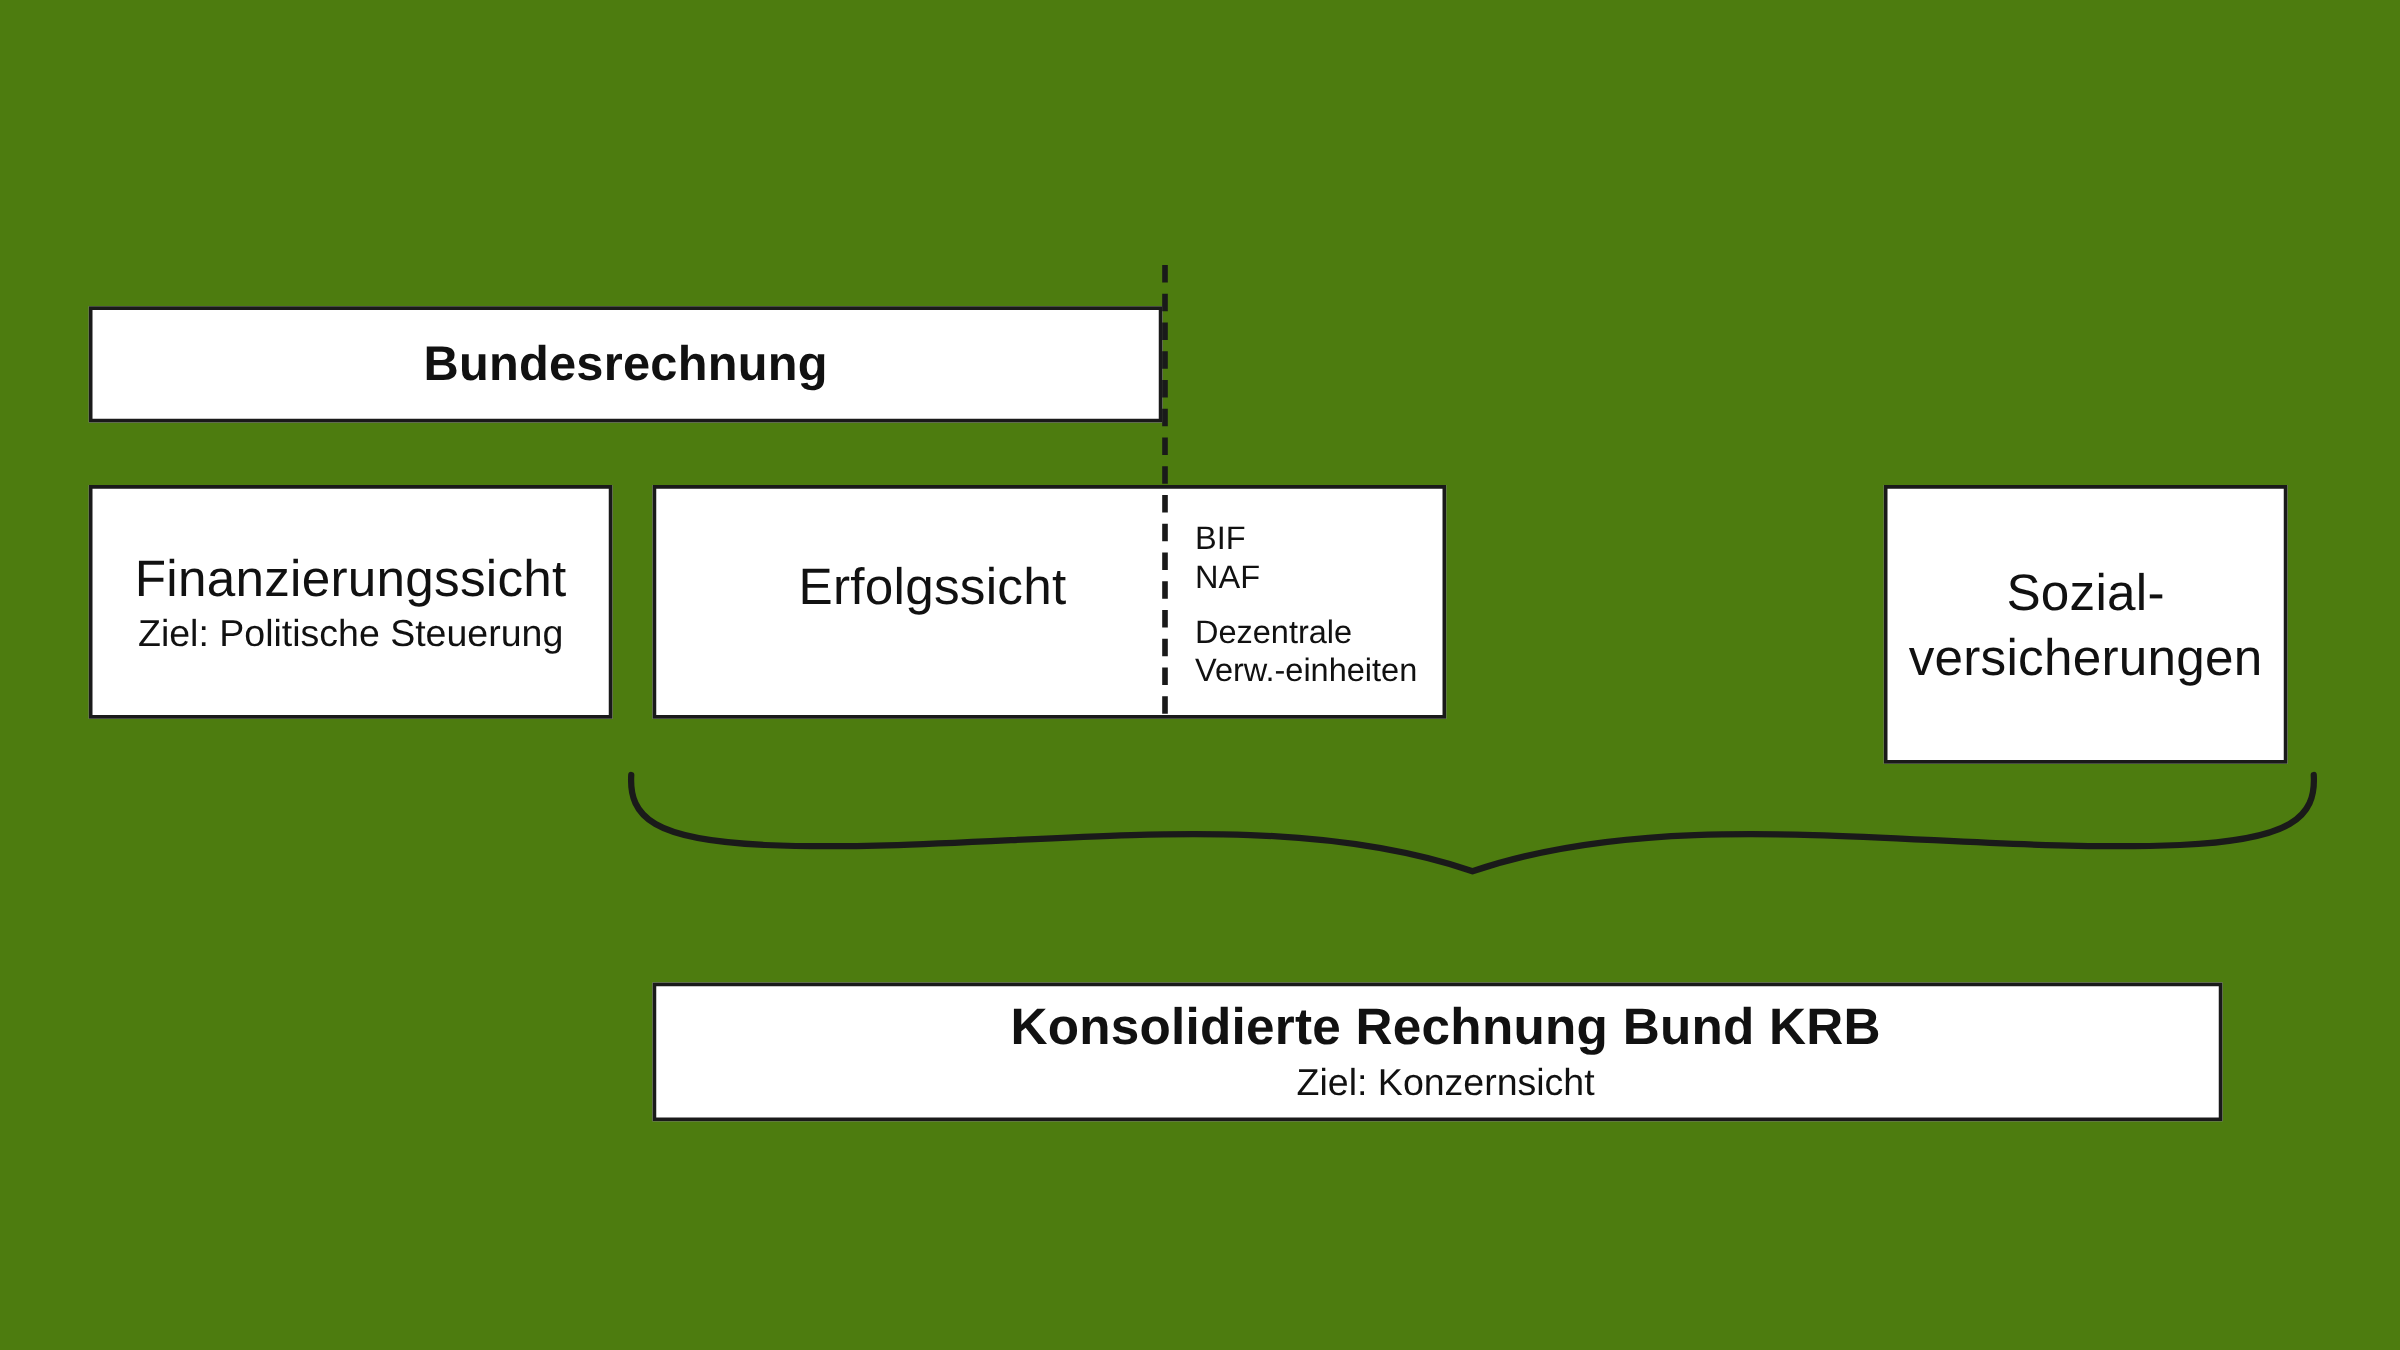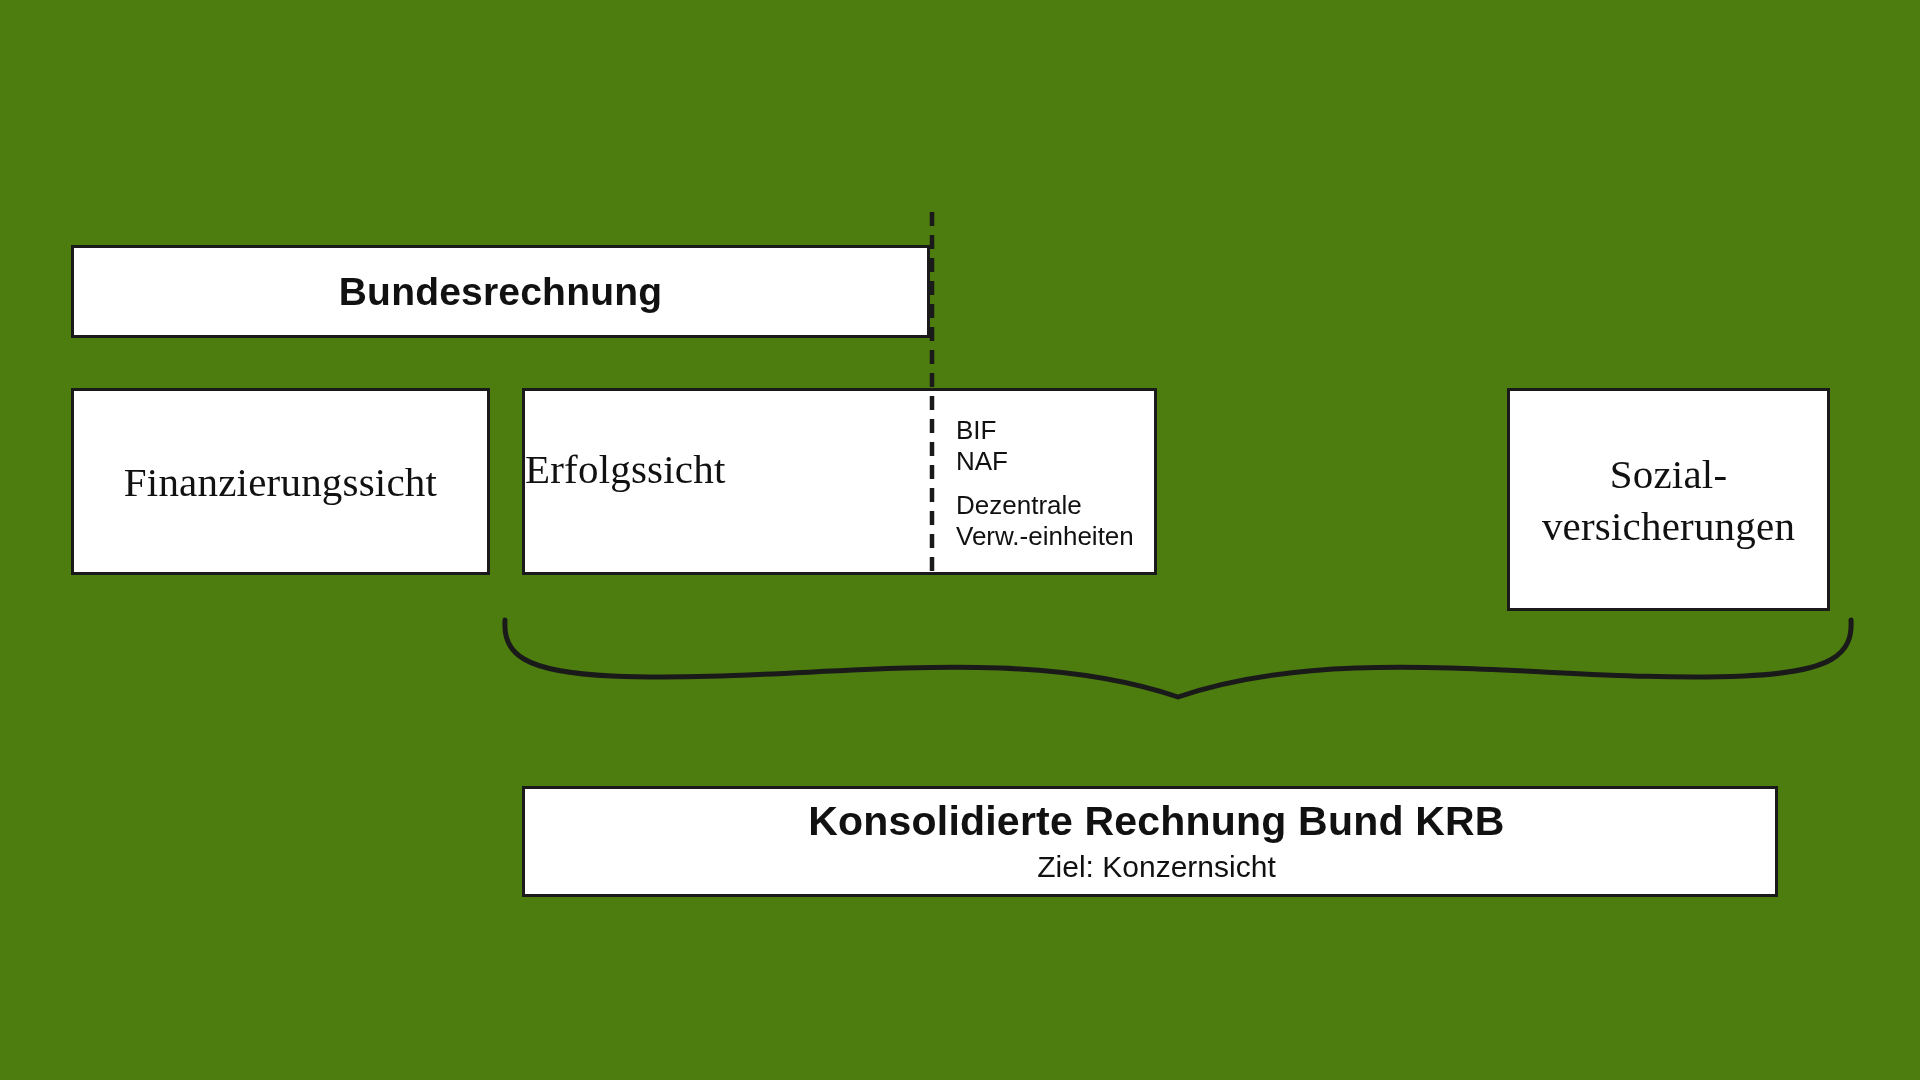--- a/index.html
+++ b/index.html
@@ -26,21 +26,20 @@
     align-items: center;
     justify-content: center;
     text-align: center;
   }
   .title-lg {
     font-size: 41px;
     font-weight: 400;
     line-height: 52px;
     letter-spacing: 0.2px;
     white-space: nowrap;
-    font-family: Liberation Serif, serif;
   }
   .title-bold {
     font-size: 39px;
     font-weight: 700;
     letter-spacing: 0.2px;
     white-space: nowrap;
   }
   .subtitle {
     font-size: 30px;
     font-weight: 400;
@@ -55,25 +54,25 @@
     left: 71px; top: 388px;
     width: 419px; height: 187px;
   }
   #success-box {
     left: 522px; top: 388px;
     width: 635px; height: 187px;
   }
   
   #success-label {
     position: absolute;
-    left: 0; top: 0;
+    left: 16px; top: 0;
     width: 410px; height: 156px;
     display: flex;
     align-items: center;
-    justify-content: flex-start;
+    justify-content: center;
   }
   
   #dashed-annotation {
     position: absolute;
     left: 431px; top: 24px;
     text-align: left;
     font-size: 26px;
     line-height: 31px;
     font-weight: 400;
   }
@@ -106,20 +105,21 @@
 <body>
 
 <div id="canvas">
 
   <div class="box" id="top-box">
     <div class="title-bold">Bundesrechnung</div>
   </div>
 
   <div class="box" id="finance-box">
     <div class="title-lg">Finanzierungssicht</div>
+    <div class="subtitle">Ziel: Politische Steuerung</div>
   </div>
 
   <div class="box" id="success-box">
     <div id="success-label">
       <span class="title-lg">Erfolgssicht</span>
     </div>
     <div id="dashed-annotation">
       <div>BIF</div>
       <div>NAF</div>
       <div class="ann-gap"></div>

